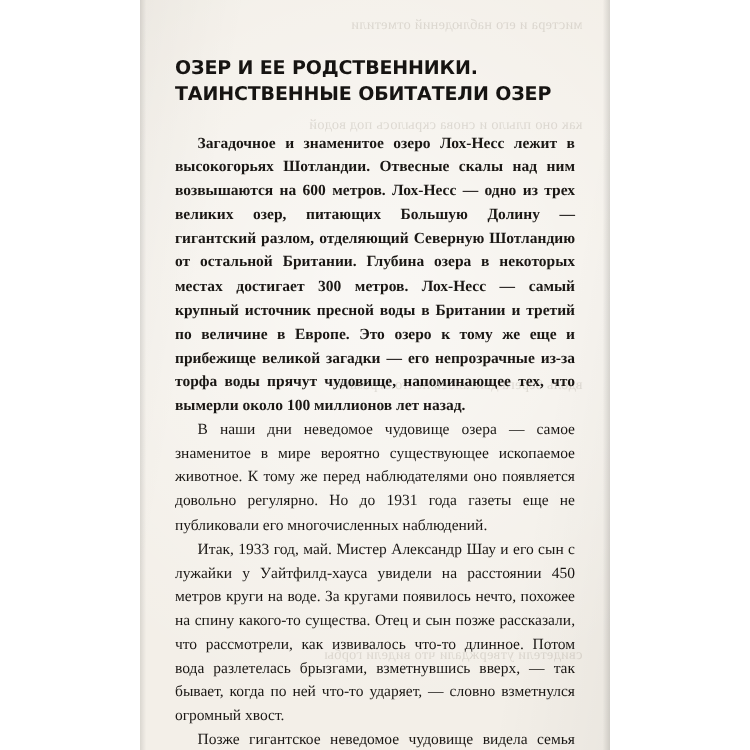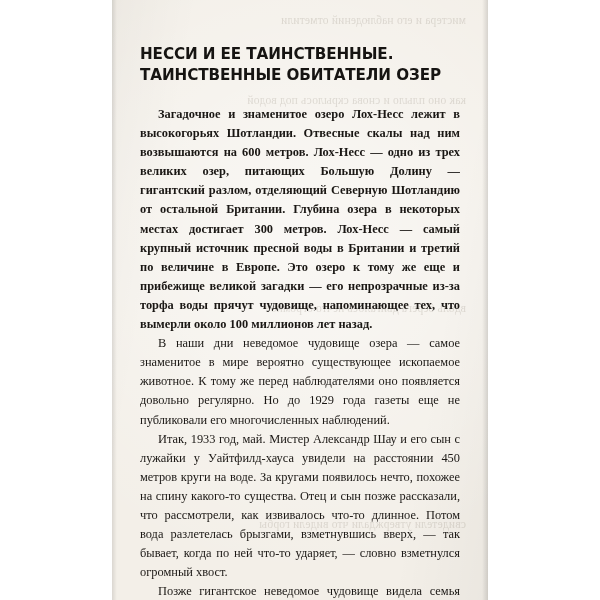--- a/index.html
+++ b/index.html
@@ -131,25 +131,25 @@
     <div class="edge-left"></div>
     <div class="edge-right"></div>
 
     <div class="bleed bleed-a">мистера и его наблюдений отметили</div>
     <div class="bleed bleed-b">как оно плыло и снова скрылось под водой</div>
     <div class="bleed bleed-c">вдоль берега двигалось нечто огромное</div>
     <div class="bleed bleed-d">свидетели утверждали что видели горбы</div>
 
     <div class="content">
 
-      <h1 class="chapter-title">НЕССИ И ЕЕ ТАИНСТВЕННЫЕ.
+      <h1 class="chapter-title">ОЗЕР И ЕЕ РОДСТВЕННИКИ.
 ТАИНСТВЕННЫЕ ОБИТАТЕЛИ ОЗЕР</h1>
 
       <div class="body-copy">
         <p>Загадочное и знаменитое озеро Лох-Несс лежит в высокогорьях Шотландии. Отвесные скалы над ним возвышаются на 600 метров. Лох-Несс — одно из трех великих озер, питающих Большую Долину — гигантский разлом, отделяющий Северную Шотландию от остальной Британии. Глубина озера в некоторых местах достигает 300 метров. Лох-Несс — самый крупный источник пресной воды в Британии и третий по величине в Европе. Это озеро к тому же еще и прибежище великой загадки — его непрозрачные из-за торфа воды прячут чудовище, напоминающее тех, что вымерли около 100 миллионов лет назад.</p>
-        <p>В наши дни неведомое чудовище озера — самое знаменитое в мире вероятно существующее ископаемое животное. К тому же перед наблюдателями оно появляется довольно регулярно. Но до 1929 года газеты еще не публиковали его многочисленных наблюдений.</p>
+        <p>В наши дни неведомое чудовище озера — самое знаменитое в мире вероятно существующее ископаемое животное. К тому же перед наблюдателями оно появляется довольно регулярно. Но до 1931 года газеты еще не публиковали его многочисленных наблюдений.</p>
         <p>Итак, 1933 год, май. Мистер Александр Шау и его сын с лужайки у Уайтфилд-хауса увидели на расстоянии 450 метров круги на воде. За кругами появилось нечто, похожее на спину какого-то существа. Отец и сын позже рассказали, что рассмотрели, как извивалось что-то длинное. Потом вода разлетелась брызгами, взметнувшись вверх, — так бывает, когда по ней что-то ударяет, — словно взметнулся огромный хвост.</p>
         <p>Позже гигантское неведомое чудовище видела семья Клемент, живущая в Темпл-Пиэре (Драмнадрочит). По словам мистера Томаса Клемента, животное было при-</p>
       </div>
 
     </div>
   </div>
 </div>
 
 </body></html>

